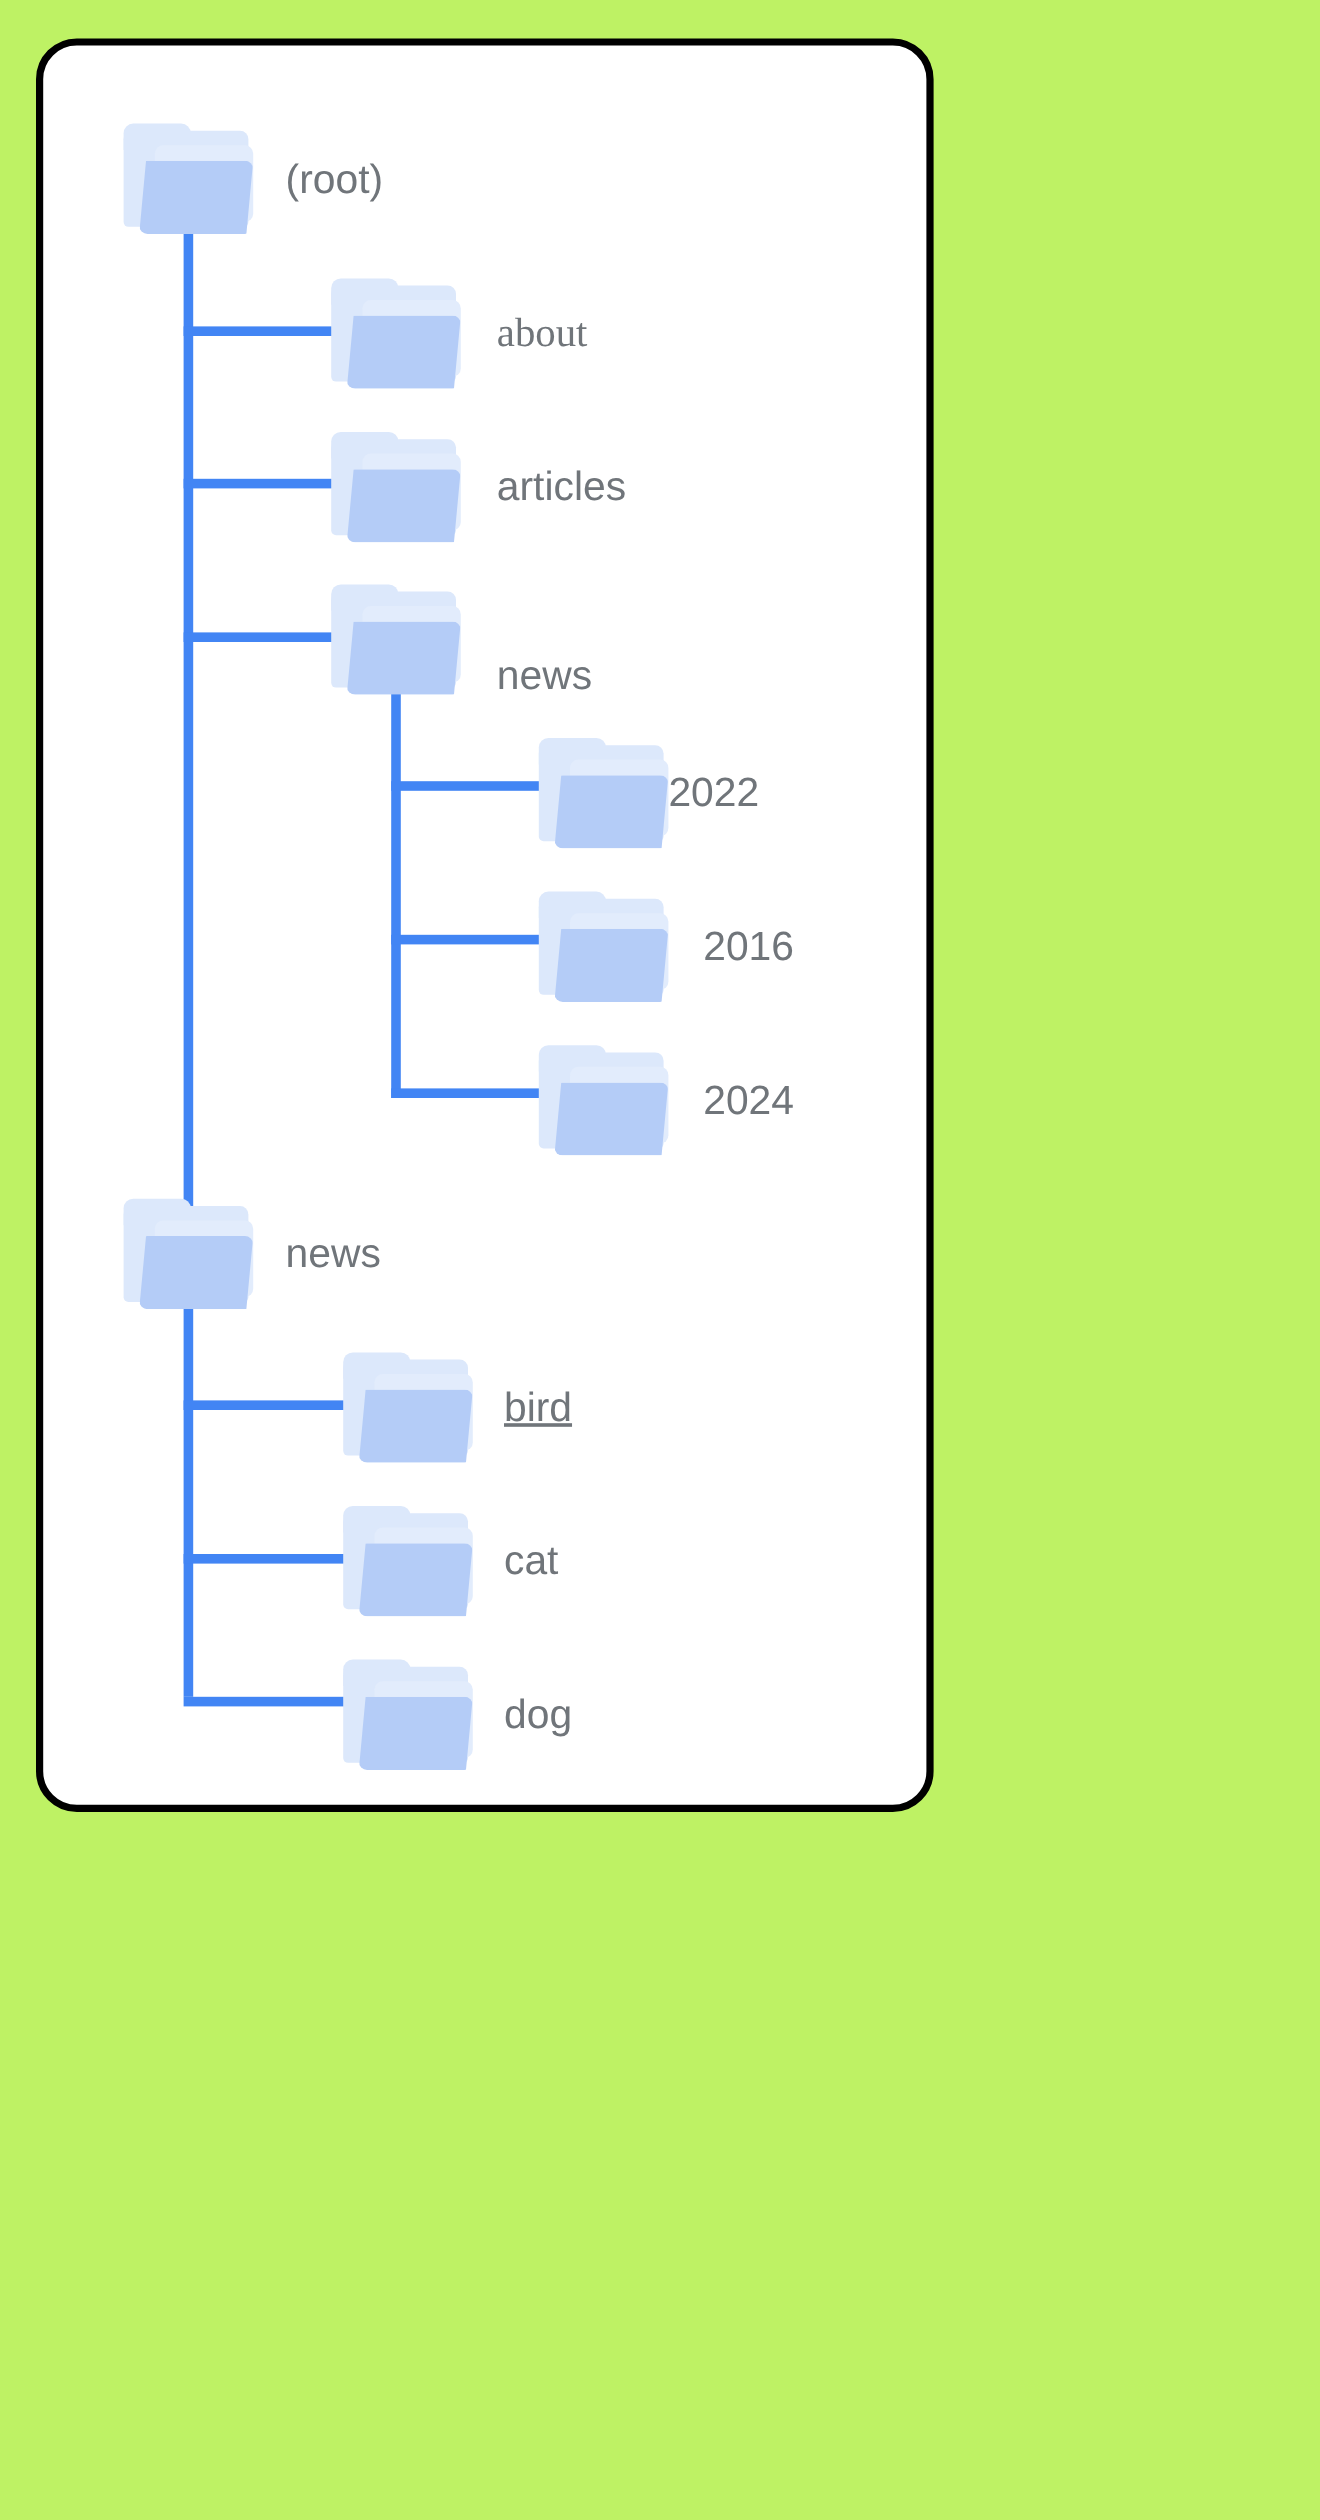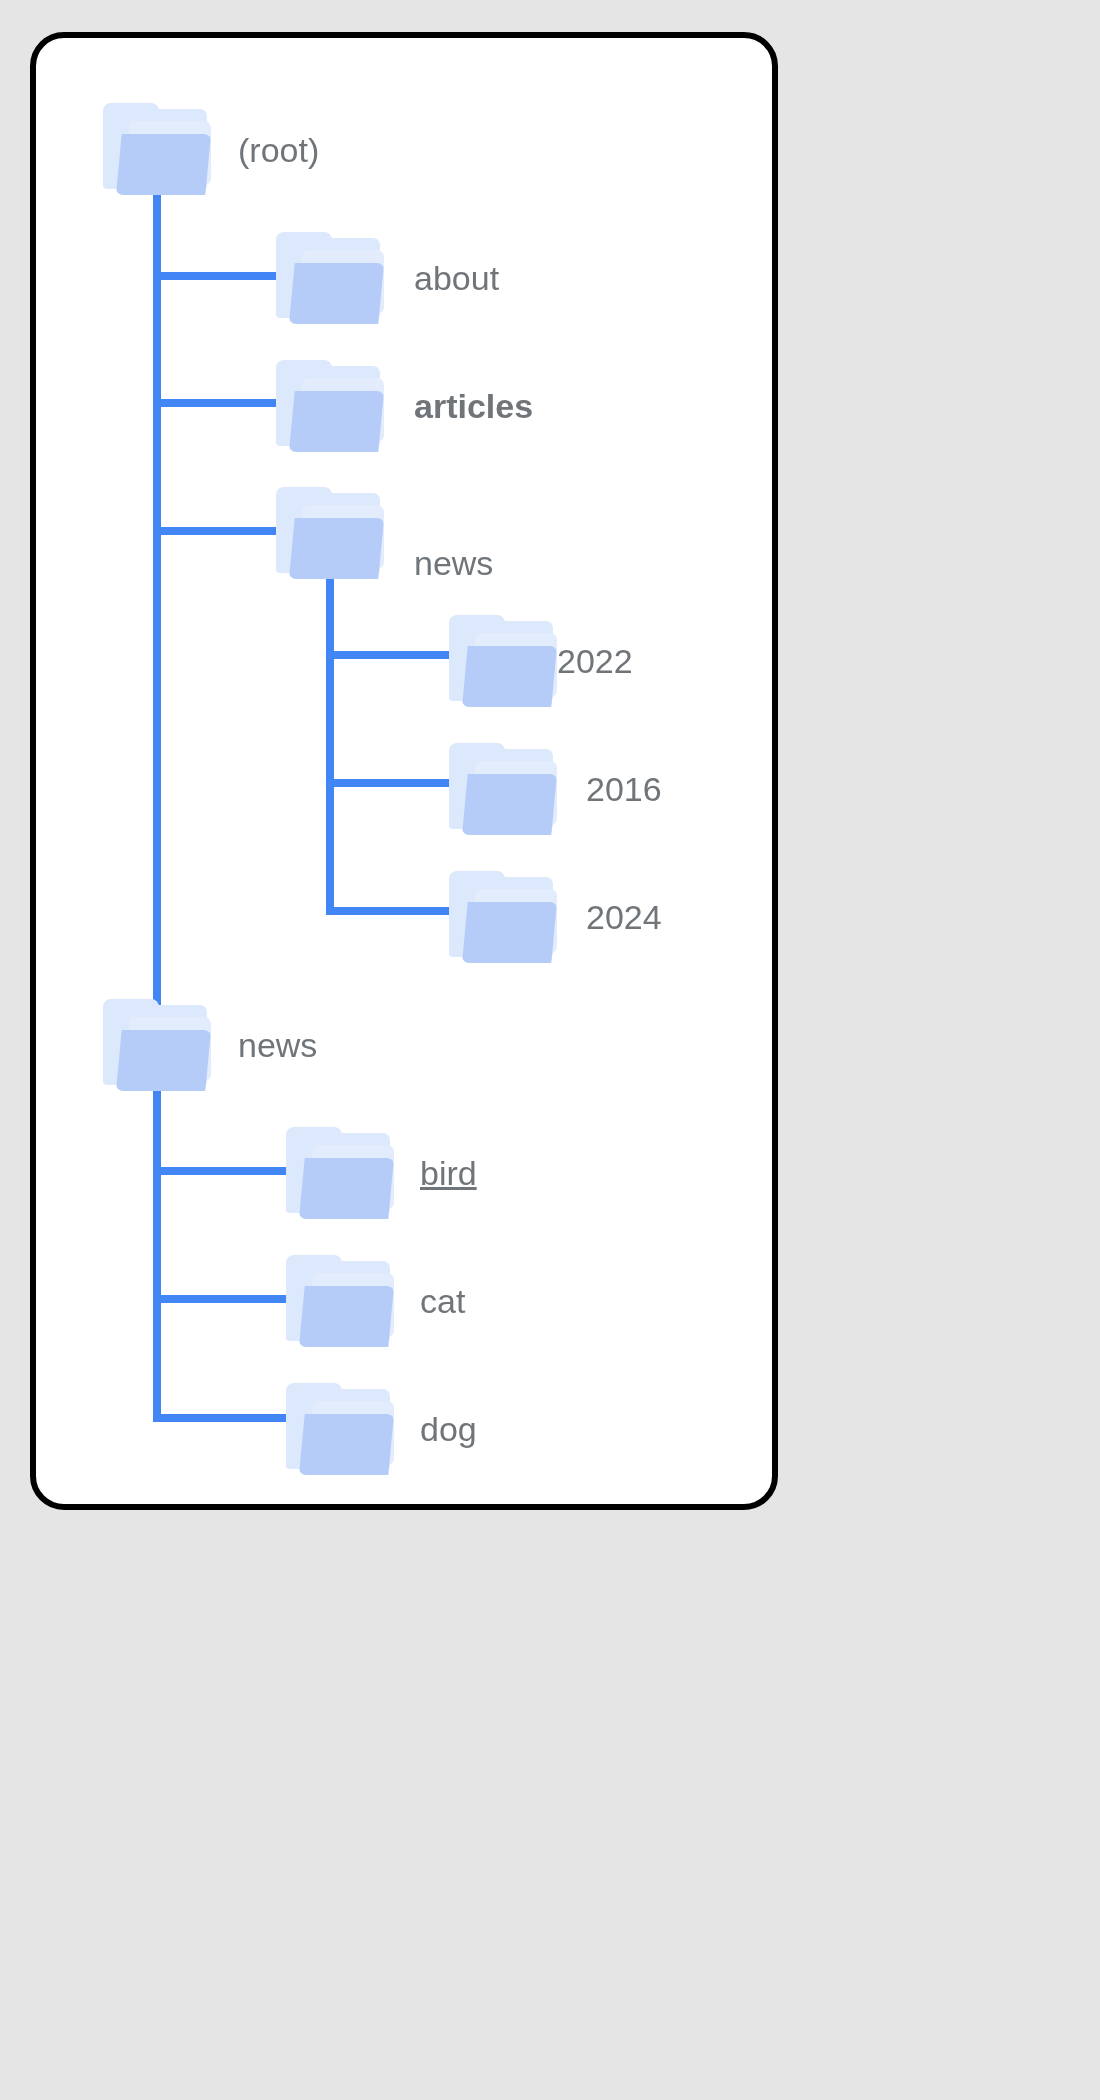--- a/index.html
+++ b/index.html
@@ -7,21 +7,21 @@
     padding: 0;
     background: #ffffff;
   }
   body {
     font-family: "Liberation Sans", sans-serif;
   }
   #canvas {
     position: relative;
     width: 1100px;
     height: 2100px;
-    background: #e5e5e5;
+    background: #bef264;
     overflow: hidden;
   }
   #card {
     position: absolute;
     left: 30px;
     top: 32px;
     width: 748px;
     height: 1478px;
     border: 6px solid #000000;
     border-radius: 34px;
@@ -134,31 +134,31 @@
       <div class="label" style="left:238px; top:133px;">(root)</div>
     </div>
 
     <div class="node" style="left:0; top:0;">
       <div class="folder" style="left:276px; top:232px;">
         <div class="tab"></div>
         <div class="back"></div>
         <div class="mid"></div>
         <div class="front"></div>
       </div>
-      <div class="label" style="left:414px; top:261px;">about</div>
+      <div class="label" style="left:414px; top:261px;font-family:Liberation Serif, serif;">about</div>
     </div>
 
     <div class="node" style="left:0; top:0;">
       <div class="folder" style="left:276px; top:360px;">
         <div class="tab"></div>
         <div class="back"></div>
         <div class="mid"></div>
         <div class="front"></div>
       </div>
-      <div class="label" style="left:414px; top:389px;font-weight:bold;">articles</div>
+      <div class="label" style="left:414px; top:389px;">articles</div>
     </div>
 
     <div class="node" style="left:0; top:0;">
       <div class="folder" style="left:276px; top:487px;">
         <div class="tab"></div>
         <div class="back"></div>
         <div class="mid"></div>
         <div class="front"></div>
       </div>
       <div class="label" style="left:414px; top:546px;">news</div>

